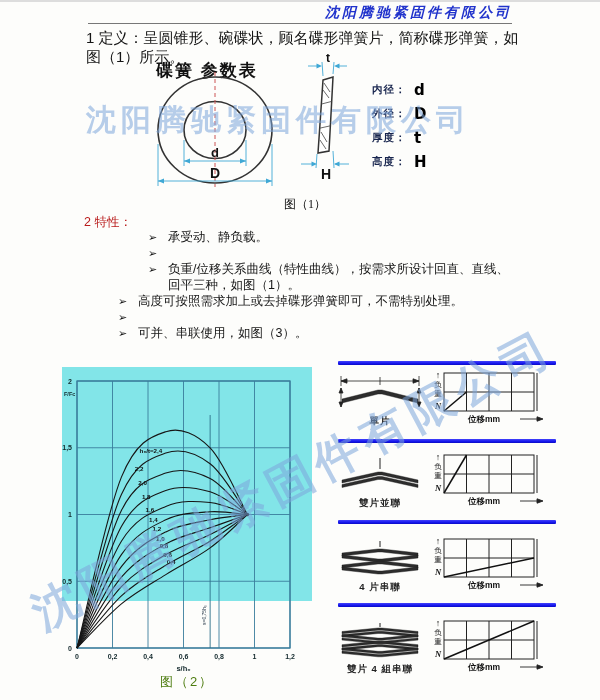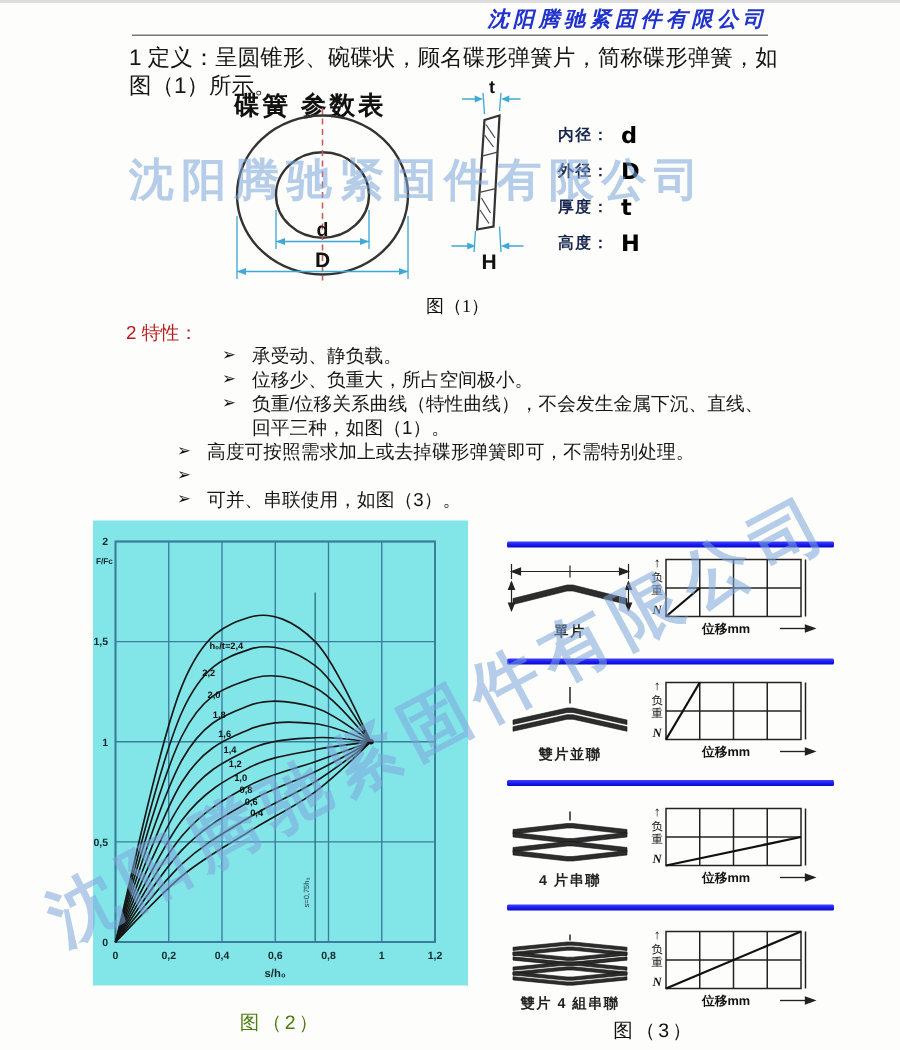--- a/index.html
+++ b/index.html
@@ -29,21 +29,21 @@
   .legend-symbol{font-size:15px;font-weight:bold;color:#000;font-family:"DejaVu Sans",sans-serif;}
   .fig1-caption{position:absolute;left:260px;top:194px;width:90px;text-align:center;font-size:12px;color:#111;font-family:Liberation Serif, serif;}
 
   .features-heading{position:absolute;left:84px;top:212px;font-size:12.5px;color:#b91c1c;}
   #feature-list{position:absolute;left:118px;top:227px;width:436px;}
   .bullet-row{display:flex;line-height:16px;font-size:12.5px;color:#161616;}
   .bullet-row.lg{padding-left:30px;}
   .bullet-marker{width:14px;margin-right:6px;font-size:11px;color:#111;flex:none;}
   .bullet-text span{white-space:nowrap;}
 
-  #fig2-box{position:absolute;left:62px;top:345px;width:250px;height:310px;background:var(--chart-bg);}
+  #fig2-box{position:absolute;left:62px;top:365px;width:250px;height:234px;background:var(--chart-bg);}
   .fig2-caption{position:absolute;left:62px;top:671px;width:250px;text-align:center;font-size:13px;color:#4d7c0f;letter-spacing:2px;}
 
   .bar{position:absolute;left:338px;width:218px;height:4px;
        background:linear-gradient(#4242fa,var(--divider-blue) 60%,#0b0bc2);border-radius:1px;}
   .fig3-group{position:absolute;left:338px;width:218px;height:66px;}
   .fig3-icon{position:absolute;left:0;top:6px;}
   .fig3-label{position:absolute;left:-4px;top:47px;width:92px;text-align:center;
        font-size:9.5px;font-weight:bold;color:#222;letter-spacing:1px;white-space:nowrap;}
   .fig3-chart{position:absolute;left:90px;top:0;}
   .fig3-caption{position:absolute;left:346px;top:676px;width:180px;text-align:center;font-size:13px;color:#111;letter-spacing:2px;}
@@ -136,25 +136,24 @@
   <div class="fig1-caption">图（1）</div>
 
   <div class="features-heading">2 特性：</div>
   <div id="feature-list">
       <div class="bullet-row lg">
         <span class="bullet-marker">➢</span>
         <div class="bullet-text"><span>承受动、静负载。</span></div>
       </div>
       <div class="bullet-row lg">
         <span class="bullet-marker">➢</span>
-        <div class="bullet-text"><span>位移少、负重大，所占空间极小。</span></div>
       </div>
       <div class="bullet-row lg">
         <span class="bullet-marker">➢</span>
-        <div class="bullet-text"><span>负重/位移关系曲线（特性曲线），不会发生金属下沉、直线、</span><br><span>回平三种，如图（1）。</span></div>
+        <div class="bullet-text"><span>负重/位移关系曲线（特性曲线），按需求所设计回直、直线、</span><br><span>回平三种，如图（1）。</span></div>
       </div>
       <div class="bullet-row sm">
         <span class="bullet-marker">➢</span>
         <div class="bullet-text"><span>高度可按照需求加上或去掉碟形弹簧即可，不需特别处理。</span></div>
       </div>
       <div class="bullet-row sm">
         <span class="bullet-marker">➢</span>
       </div>
       <div class="bullet-row sm">
         <span class="bullet-marker">➢</span>
@@ -371,17 +370,16 @@
             <text x="10" y="41" font-size="8.5" font-style="italic" font-family="&quot;Liberation Serif&quot;,serif" font-weight="bold">N</text>
           </g>
           <text x="56" y="54" text-anchor="middle" font-size="8.5" font-weight="bold" fill="#111">位移mm</text>
           <g stroke="#222" stroke-width="0.9" fill="#222">
             <line x1="92" y1="51" x2="112" y2="51"></line>
             <polygon points="115,51 109,48.8 109,53.2"></polygon>
           </g>
         </svg>
       </div>
     </div>
-  <div class="fig3-caption">图（3）</div>
 
   <div class="wm wm-h">沈阳腾驰紧固件有限公司</div>
   <div class="wm wm-d">沈阳腾驰紧固件有限公司</div>
 </div>
 
 </body></html>

